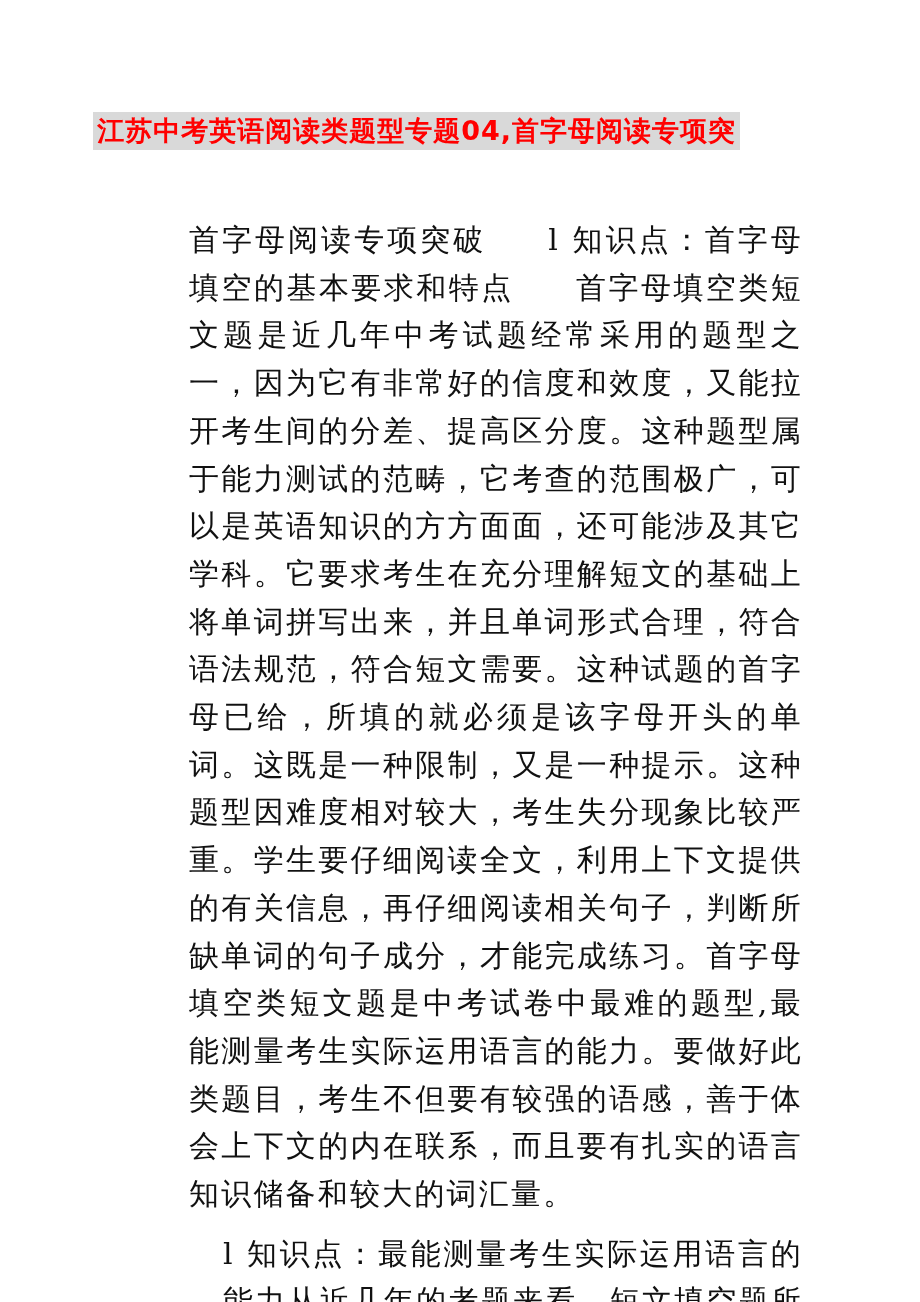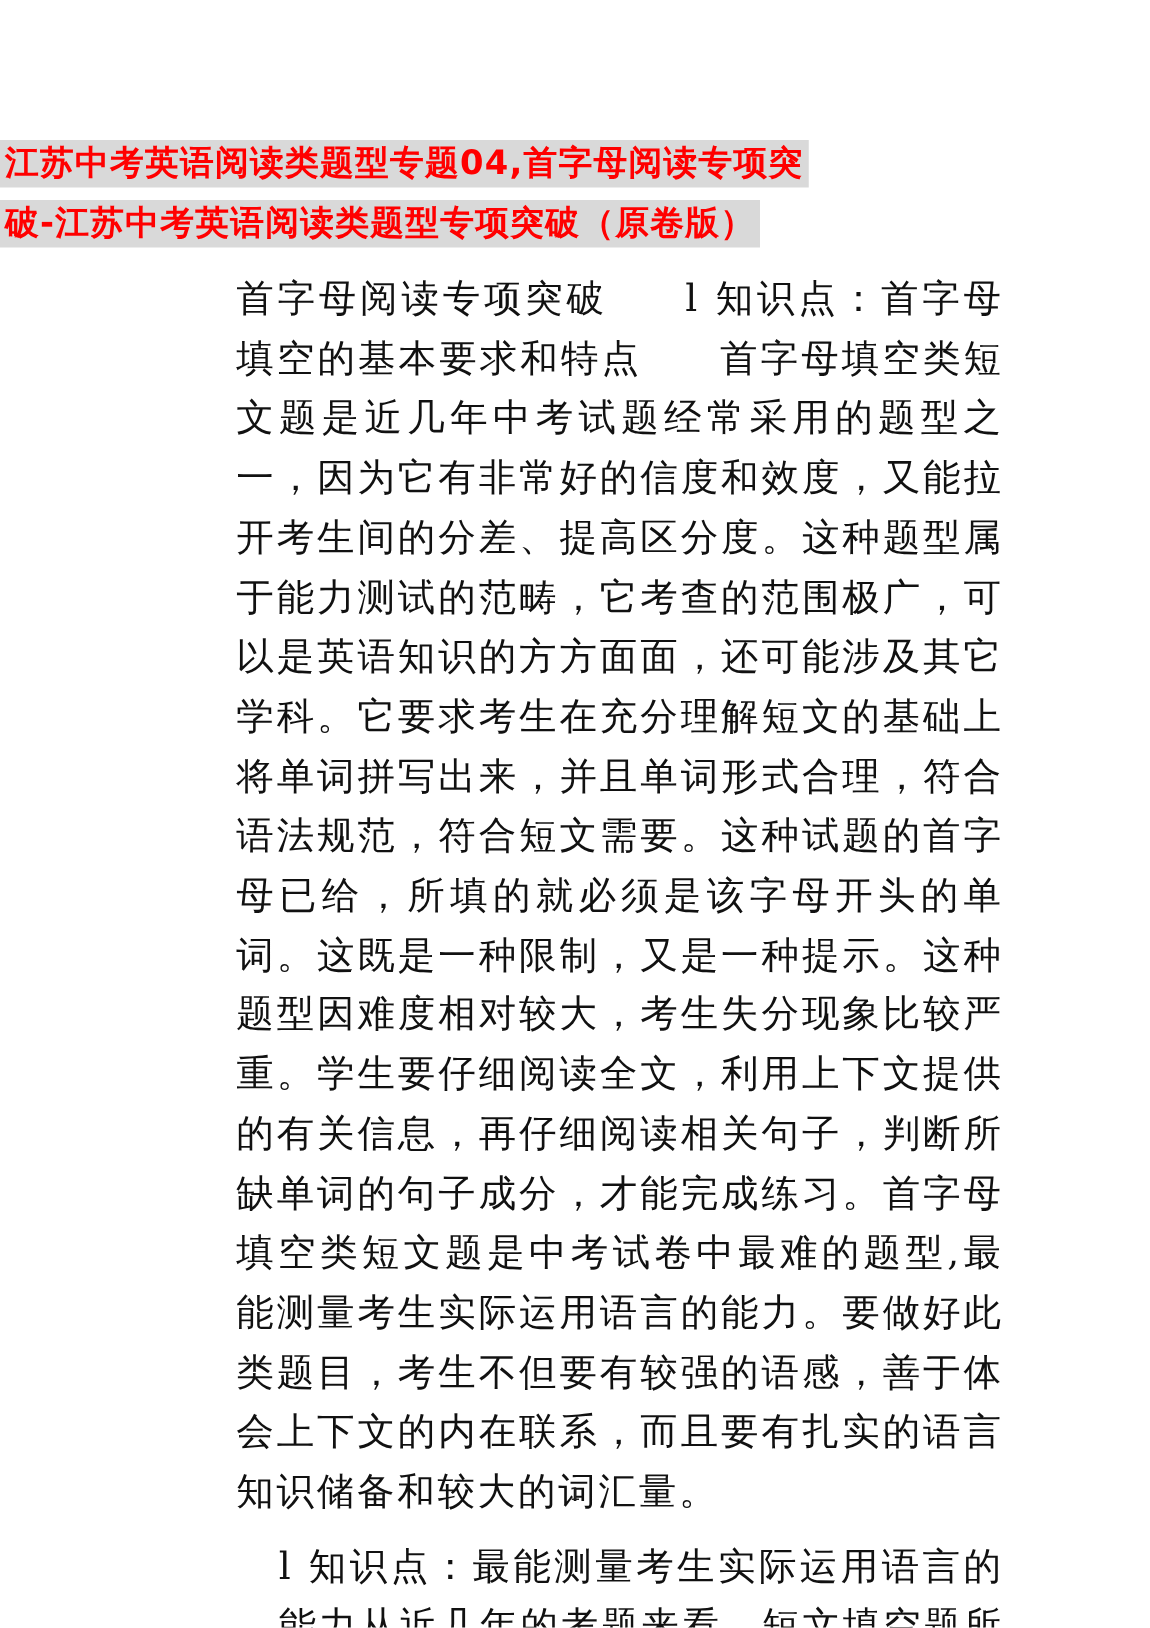--- a/index.html
+++ b/index.html
@@ -1,33 +1,32 @@
 <!DOCTYPE html>
 <html><head>
 <meta charset="utf-8">
 <style>
   html, body { margin: 0; padding: 0; background: #ffffff; }
   body { width: 920px; height: 1302px; position: relative; overflow: hidden; font-family: "DejaVu Serif", serif; color: #111; }
-  .title-wrap { position: absolute; left: 0; top: 112px; width: 740px; text-align: left; }
+  .title-wrap { position: absolute; left: 0; top: 112px; width: 740px; text-align: right; }
   .title-line { display: inline-block; background: #d9d9d9; color: #ff0000; font-family: "DejaVu Sans", sans-serif; font-weight: bold; font-size: 27px; line-height: 34px; padding: 2px 4px; letter-spacing: 1px; }
   .title-line.l1 { margin-bottom: 10px; }
   .body-text { position: absolute; left: 143px; top: 216px; width: 660px; font-size: 30px; line-height: 47.7px; letter-spacing: 2.2px; text-align: justify; }
   .body-text p { margin: 0; }
   .indent { padding-left: 46px; }
   .gap { display: inline-block; width: 62px; }
   .indent2 { padding-left: 80px; }
   .para2 { margin-top: 12px !important; }
   .page-num { position: absolute; left: 0; top: 1188px; width: 920px; text-align: center; font-family: "DejaVu Sans", sans-serif; font-size: 14px; color: #222; }
 </style>
 </head>
 <body>
 
 <div class="title-wrap">
   <div><span class="title-line l1">江苏中考英语阅读类题型专题04,首字母阅读专项突</span></div>
-  <div><span class="title-line l2">破-江苏中考英语阅读类题型专项突破（原卷版）</span></div>
 </div>
 
 <div class="body-text">
   <p class="indent"><span>首字母阅读专项突破</span><span class="gap"></span><span>l 知识点：首字母填空的基本要求和特点</span><span class="gap"></span><span>首字母填空类短文题是近几年中考试题经常采用的题型之一，因为它有非常好的信度和效度，又能拉开考生间的分差、提高区分度。这种题型属于能力测试的范畴，它考查的范围极广，可以是英语知识的方方面面，还可能涉及其它学科。它要求考生在充分理解短文的基础上将单词拼写出来，并且单词形式合理，符合语法规范，符合短文需要。这种试题的首字母已给，所填的就必须是该字母开头的单词。这既是一种限制，又是一种提示。这种题型因难度相对较大，考生失分现象比较严重。学生要仔细阅读全文，利用上下文提供的有关信息，再仔细阅读相关句子，判断所缺单词的句子成分，才能完成练习。首字母填空类短文题是中考试卷中最难的题型,最能测量考生实际运用语言的能力。要做好此类题目，考生不但要有较强的语感，善于体会上下文的内在联系，而且要有扎实的语言知识储备和较大的词汇量。</span></p>
   <p class="indent2 para2"><span>l 知识点：最能测量考生实际运用语言的能力</span><span>从近几年的考题来看，短文填空题所考查的单词涉及的词性范围较广，这种题型因难度相对较大；文中所涉及的语言知识面较宽，学生需运用已学过的词法、句法及常用词组、短语、</span></p>
 </div>
 
 <div class="page-num">1</div>
 
 </body></html>

